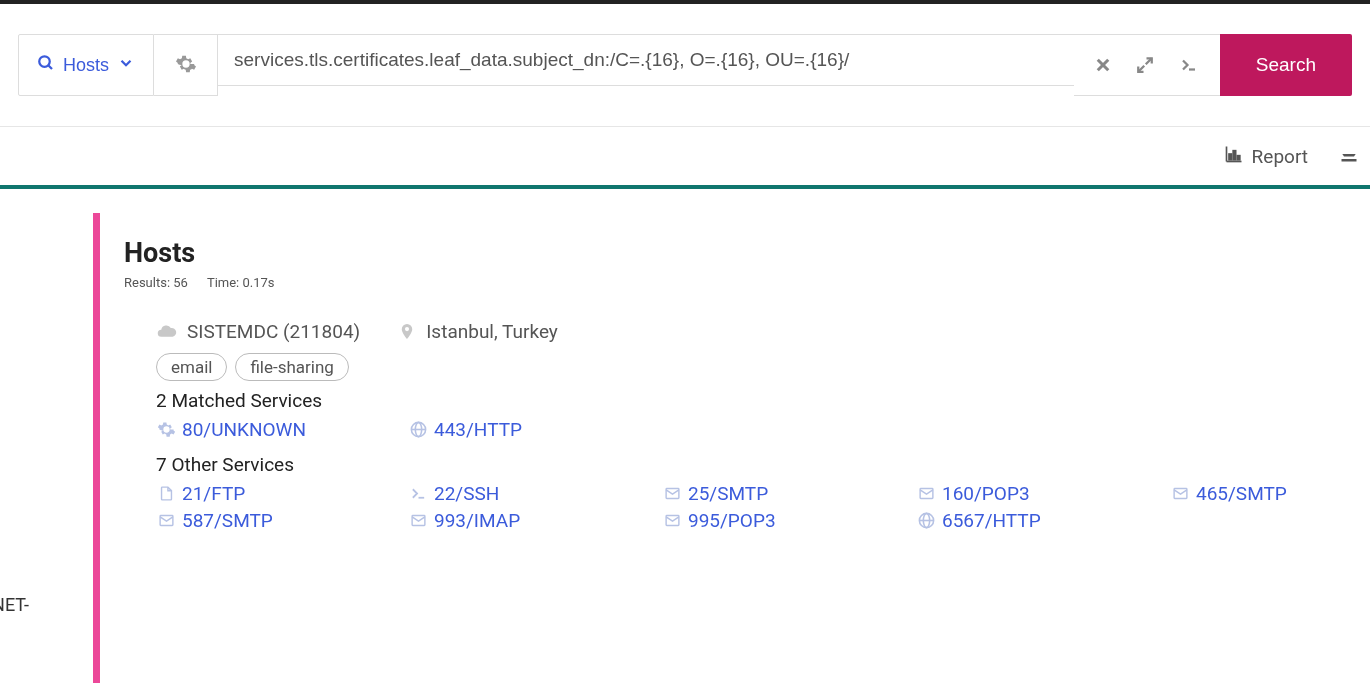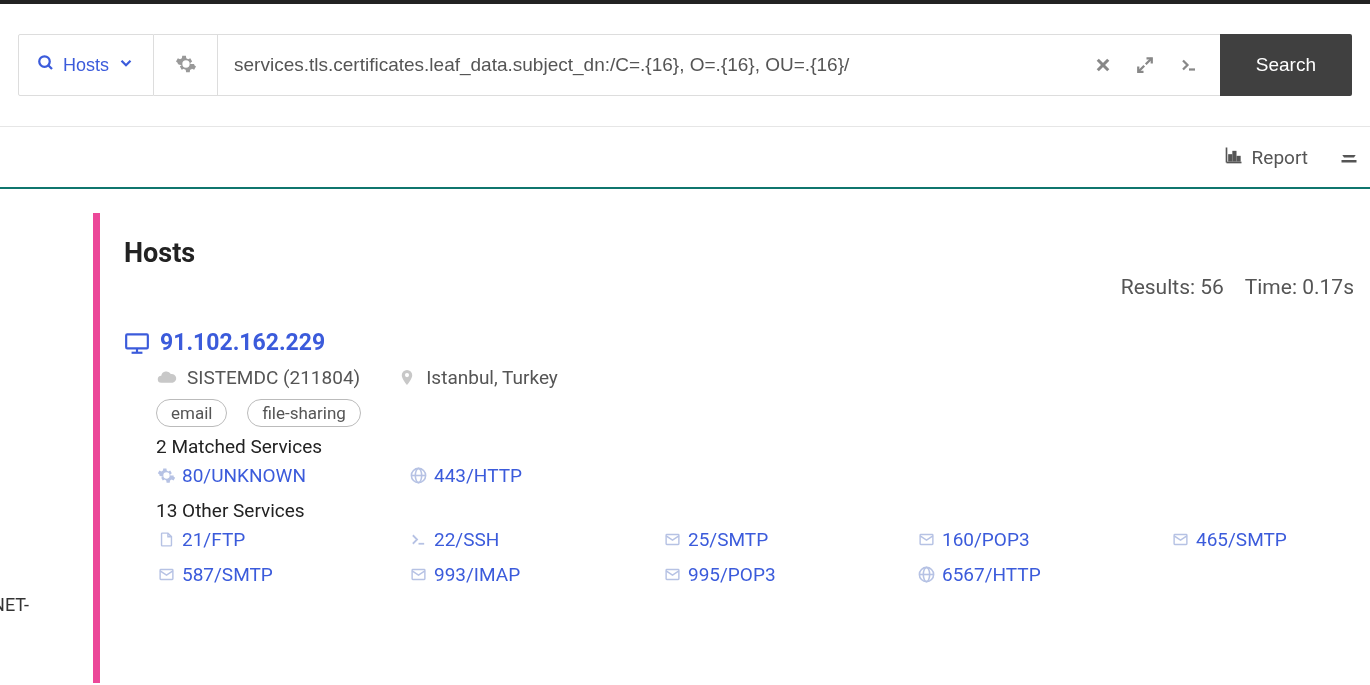--- a/index.html
+++ b/index.html
@@ -44,50 +44,50 @@
     align-items: center;
     justify-content: center;
     cursor: pointer;
     color: #888;
   }
   .search-input {
     flex: 1;
     border: 1px solid #ddd;
     border-left: none;
     border-right: none;
-    height: 62px;
+    height: 52px;
     font-size: 19px;
     padding: 0 16px;
     color: #555;
     outline: none;
   }
   .input-icons {
     border: 1px solid #ddd;
     border-left: none;
     border-right: none;
     height: 62px;
     display: flex;
     align-items: center;
     gap: 24px;
     padding: 0 20px;
     color: #888;
   }
   .input-icons span { cursor: pointer; display: flex; }
   .search-btn {
-    background: #404040;
+    background: #be185d;
     color: #fff;
     border: none;
     font-size: 19px;
     padding: 0 36px;
     height: 62px;
     cursor: pointer;
     border-radius: 0 2px 2px 0;
   }
   .subbar {
-    border-bottom: 2px solid #0f766e;
+    border-bottom: 4px solid #0f766e;
     height: 62px;
     display: flex;
     justify-content: flex-end;
     align-items: center;
     padding-right: 10px;
     gap: 10px;
     color: #555;
     font-size: 19px;
   }
   .subbar .action {
@@ -119,23 +119,22 @@
     flex: 1;
   }
   .main h1 {
     font-size: 27px;
     font-weight: 700;
     color: #222;
     margin-bottom: 6px;
   }
   .meta-line {
     color: #555;
-    font-size: 21px;
+    font-size: 13px;
     margin-bottom: 30px;
-    text-align: right;
   }
   .meta-line span { margin-right: 16px; }
   .host-ip {
     display: flex;
     align-items: center;
     gap: 10px;
     font-size: 23px;
     font-weight: 700;
     color: #3b5bdb;
     margin-bottom: 10px;
@@ -146,42 +145,42 @@
     display: flex;
     align-items: center;
     gap: 10px;
     font-size: 19px;
     color: #555;
     margin: 6px 0 10px 32px;
   }
   .asn-loc .icn { color: #bbb; display: flex; }
   .tags {
     display: flex;
-    gap: 20px;
+    gap: 8px;
     margin: 0 0 0 32px;
   }
   .tag {
     border: 1px solid #bbb;
     border-radius: 14px;
     padding: 3px 14px;
     font-size: 17px;
     color: #555;
     cursor: pointer;
   }
   .svc-head {
     font-size: 19px;
     font-weight: 400;
     color: #222;
     margin: 8px 0 6px 32px;
   }
   .svc-grid {
     margin-left: 32px;
     display: grid;
     grid-template-columns: 252px 254px 254px 254px 200px;
-    row-gap: 12px;
+    row-gap: 4px;
     padding-bottom: 4px;
   }
   .svc {
     display: flex;
     align-items: center;
     gap: 6px;
     color: #3b5bdb;
     font-size: 19px;
     cursor: pointer;
   }
@@ -267,30 +266,20 @@
   <div class="left-stub">
     <div class="net-fragment">NET-</div>
   </div>
   <div class="main">
     <h1>Hosts</h1>
     <div class="meta-line">
       <span>Results: 56</span>
       <span>Time: 0.17s</span>
     </div>
 
-    <a class="host-ip">
-      <span class="monitor-icon">
-        <svg width="26" height="26" viewBox="0 0 24 24" fill="none" stroke="#3b5bdb" stroke-width="2">
-            <rect x="2" y="4" width="20" height="13" rx="1"></rect>
-            <line x1="7" y1="21" x2="17" y2="21"></line>
-            <line x1="12" y1="17" x2="12" y2="21"></line>
-          </svg>
-      </span>
-      <span>91.102.162.229</span>
-    </a>
 
     <div class="asn-loc">
       <span class="icn">
         <svg width="21" height="21" viewBox="0 0 24 24" fill="#c8c8c8">
             <path d="M19 18H6a4 4 0 010-8 6 6 0 0111-2 4 4 0 012 10z"></path>
           </svg>
       </span>
       <span>SISTEMDC (211804)</span>
       <span style="width:18px;"></span>
       <span class="icn">
@@ -321,21 +310,21 @@
             <svg width="19" height="19" viewBox="0 0 24 24" fill="none" stroke="#b6c2e4" stroke-width="2">
               <circle cx="12" cy="12" r="9"></circle>
               <ellipse cx="12" cy="12" rx="4" ry="9"></ellipse>
               <line x1="3" y1="12" x2="21" y2="12"></line>
             </svg>
           </span>
           <span>443/HTTP</span>
         </a>
       </div>
 
-    <div class="svc-head">13 Other Services</div>
+    <div class="svc-head">7 Other Services</div>
     <div class="svc-grid" id="other-grid">
         <a class="svc">
           <span class="sicn">
             <svg width="17" height="19" viewBox="0 0 24 24" fill="none" stroke="#b6c2e4" stroke-width="2">
               <path d="M14 3H6a1 1 0 00-1 1v16a1 1 0 001 1h12a1 1 0 001-1V8z"></path>
               <polyline points="14 3 14 8 19 8"></polyline>
             </svg>
           </span>
           <span>21/FTP</span>
         </a>

